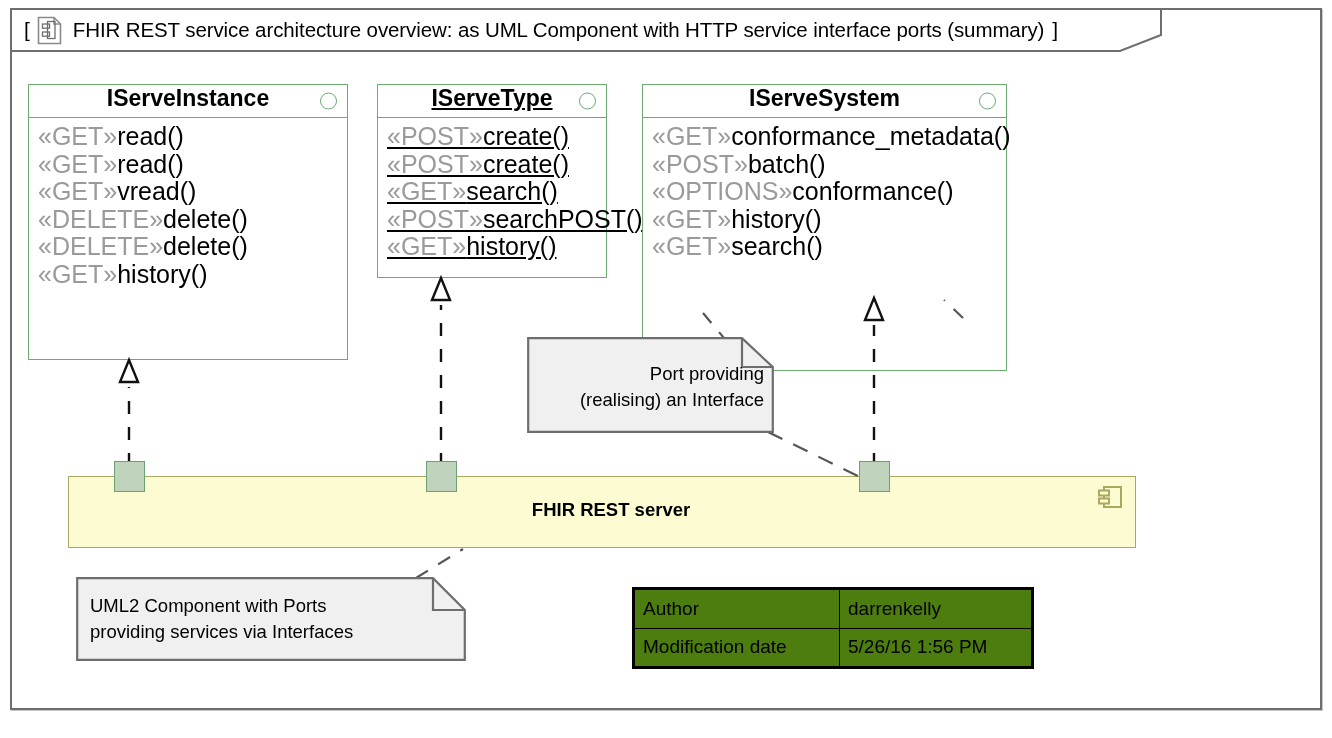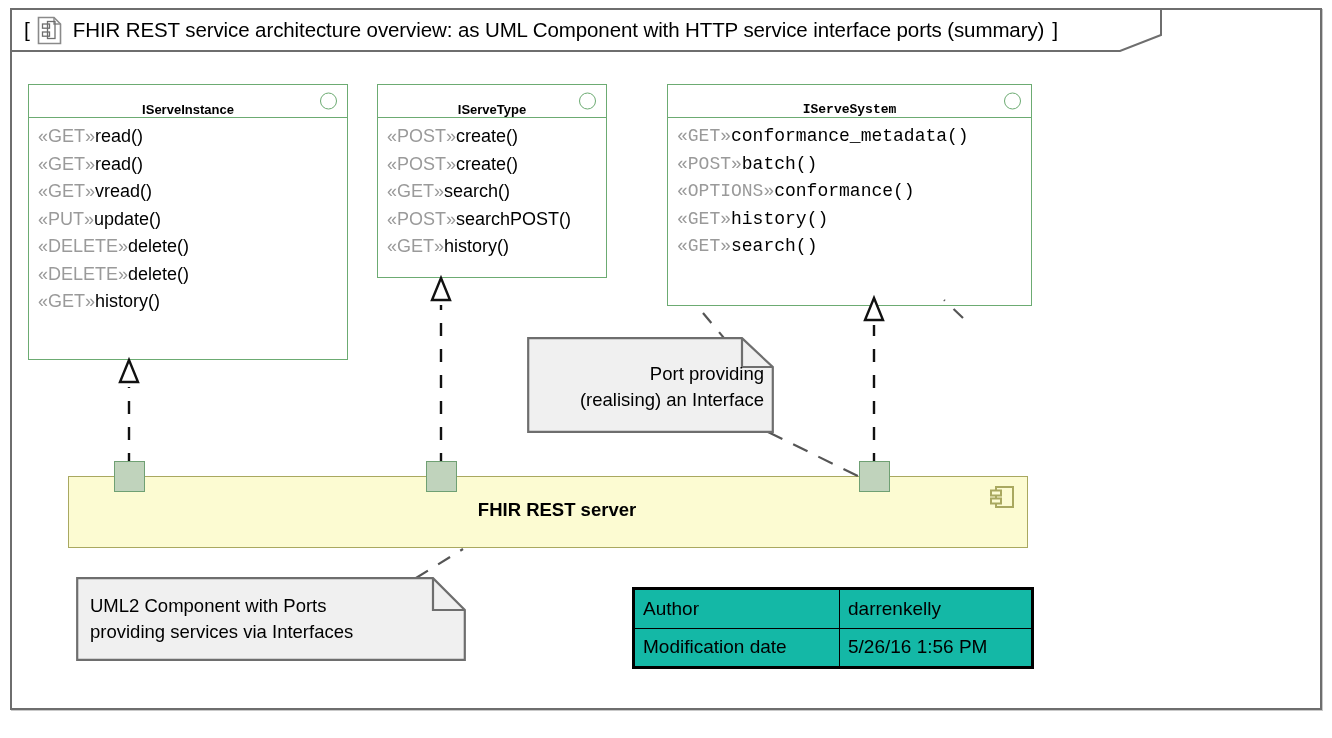--- a/index.html
+++ b/index.html
@@ -62,50 +62,50 @@
   .iface {
     position: absolute;
     border: 1.6px solid #6cab72;
     background: #ffffff;
     z-index: 3;
   }
   .iface-head {
     position: relative;
     height: 33px;
     border-bottom: 1.6px solid #6cab72;
-    display: flex; align-items: flex-end; justify-content: center;
+    display: flex; align-items: flex-start; justify-content: center;
     font-weight: bold;
-    font-size: 13px;
+    font-size: 23px;
     color: #000;
   }
   .iface-lolly {
     position: absolute;
     right: 10px; top: 50%;
     transform: translateY(-50%);
     width: 17px; height: 17px;
     border: 1.6px solid #6cab72;
     border-radius: 50%;
     background: #fff;
   }
   .iface-body {
     padding: 5px 7px 7px 9px;
   }
   .op {
-    font-size: 18px;
+    font-size: 25px;
     line-height: 27.5px;
     color: #000;
     white-space: nowrap;
   }
   .stereo { color: #9a9a9a; }
 
   
   #component {
     position: absolute;
     left: 68px; top: 476px;
-    width: 960px; height: 72px;
+    width: 1068px; height: 72px;
     background: #fcfbd2;
     border: 1.6px solid #a9a860;
     z-index: 2;
   }
   #component-name {
     position: absolute;
     left: 0; right: 0; top: 22px;
     text-align: center;
     font-weight: bold;
     font-size: 18.5px;
@@ -143,21 +143,21 @@
   #note-uml2  { left: 76px;  top: 577px; width: 390px; height: 84px; }
   #note-sig   { left: 922px; top: 320px; width: 240px; height: 119px; }
   #note-sig .note-text { top: 2px; }
 
   
   #meta-table {
     position: absolute;
     left: 632px; top: 587px;
     width: 402px; height: 82px;
     border: 2px solid #000;
-    background: #14b8a6;
+    background: #4d7c0f;
     z-index: 5;
   }
   #meta-table table {
     width: 100%; height: 100%;
     border-collapse: collapse;
     table-layout: fixed;
   }
   #meta-table td {
     border: 1.4px solid #000;
     font-size: 19px;
@@ -230,42 +230,41 @@
 
   <div class="iface" id="iface-0" style="left:28px; top:84px; width:320px; height:276px;">
     <div class="iface-head">
       <span>IServeInstance</span>
       <span class="iface-lolly"></span>
     </div>
     <div class="iface-body">
       <div class="op"><span class="stereo">«GET»</span><span>read()</span></div>
       <div class="op"><span class="stereo">«GET»</span><span>read()</span></div>
       <div class="op"><span class="stereo">«GET»</span><span>vread()</span></div>
-      <div class="op"><span class="stereo">«PUT»</span><span>update()</span></div>
       <div class="op"><span class="stereo">«DELETE»</span><span>delete()</span></div>
       <div class="op"><span class="stereo">«DELETE»</span><span>delete()</span></div>
       <div class="op"><span class="stereo">«GET»</span><span>history()</span></div>
     </div>
   </div>
 
-  <div class="iface" id="iface-1" style="left:377px; top:84px; width:230px; height:194px;">
+  <div class="iface" id="iface-1" style="left:377px; top:84px; width:230px; height:194px;text-decoration:underline;">
     <div class="iface-head">
       <span>IServeType</span>
       <span class="iface-lolly"></span>
     </div>
     <div class="iface-body">
       <div class="op"><span class="stereo">«POST»</span><span>create()</span></div>
       <div class="op"><span class="stereo">«POST»</span><span>create()</span></div>
       <div class="op"><span class="stereo">«GET»</span><span>search()</span></div>
       <div class="op"><span class="stereo">«POST»</span><span>searchPOST()</span></div>
       <div class="op"><span class="stereo">«GET»</span><span>history()</span></div>
     </div>
   </div>
 
-  <div class="iface" id="iface-2" style="left:667px; top:84px; width:365px; height:222px;font-family:Liberation Mono, monospace;">
+  <div class="iface" id="iface-2" style="left:642px; top:84px; width:365px; height:287px;">
     <div class="iface-head">
       <span>IServeSystem</span>
       <span class="iface-lolly"></span>
     </div>
     <div class="iface-body">
       <div class="op"><span class="stereo">«GET»</span><span>conformance_metadata()</span></div>
       <div class="op"><span class="stereo">«POST»</span><span>batch()</span></div>
       <div class="op"><span class="stereo">«OPTIONS»</span><span>conformance()</span></div>
       <div class="op"><span class="stereo">«GET»</span><span>history()</span></div>
       <div class="op"><span class="stereo">«GET»</span><span>search()</span></div>

